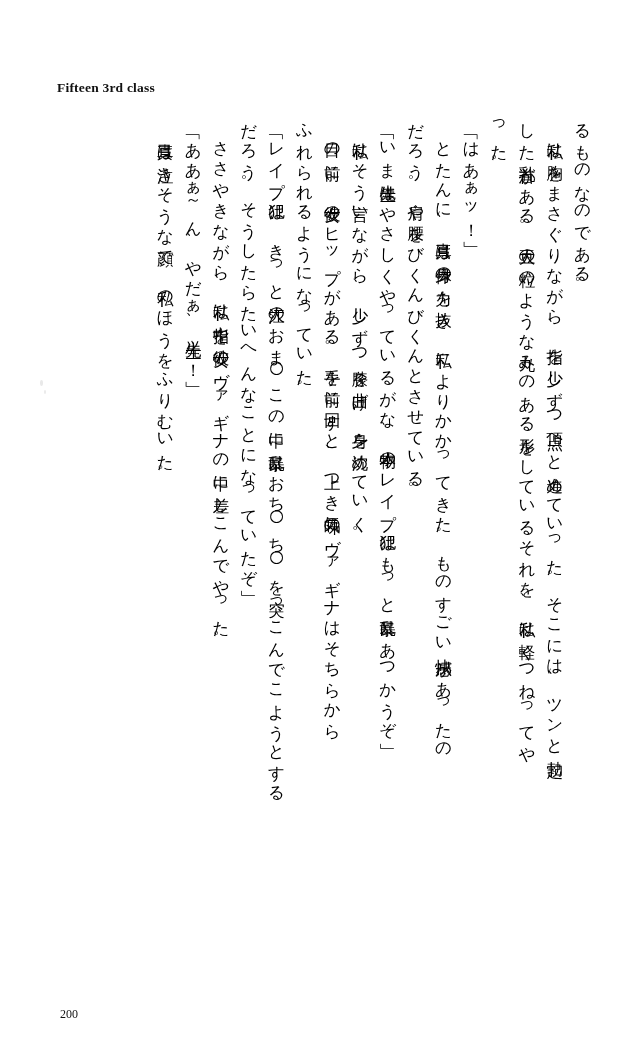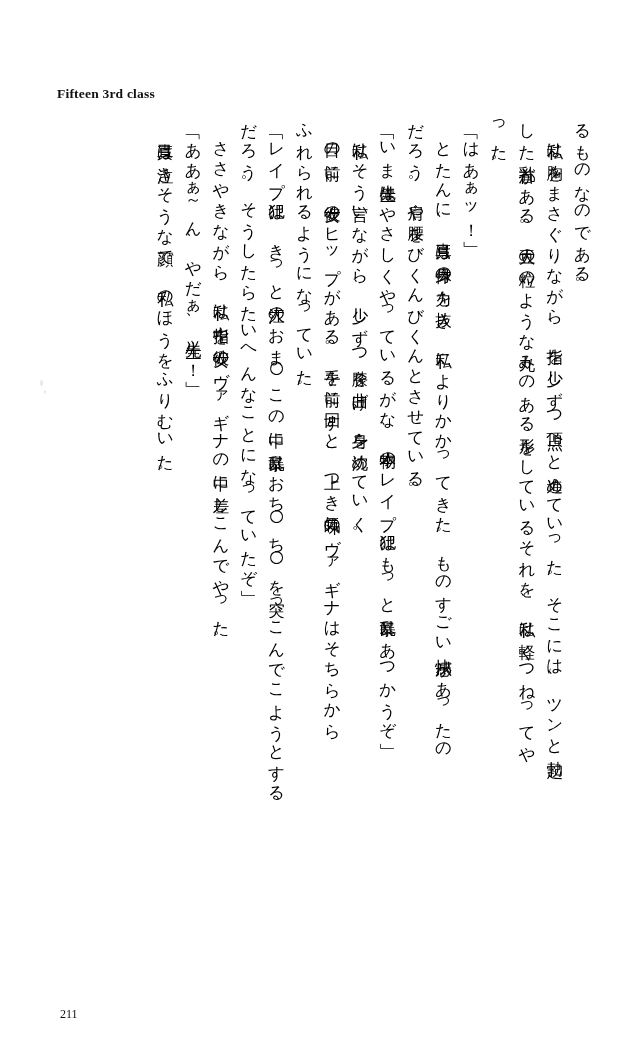--- a/index.html
+++ b/index.html
@@ -14,21 +14,21 @@
     background: #ffffff;
     overflow: hidden;
     font-family: "Liberation Serif", serif;
     color: #000000;
   }
 
   
   .running-head {
     position: absolute;
     left: 57px;
-    top: 86px;
+    top: 80px;
     font-family: "Liberation Serif", serif;
     font-size: 13.5px;
     font-weight: 700;
     letter-spacing: 0.2px;
     color: #111111;
     white-space: nowrap;
   }
 
   
   .body-block {
@@ -99,17 +99,17 @@
       <div class="col">　私はそう言いながら、少しずつ膝を曲げ、身を沈めていく。</div>
       <div class="col">　目の前に、彼女のヒップがある。手を前に回すと、上つき気味のヴァギナはそちらから</div>
       <div class="col">ふれられるようになっていた。</div>
       <div class="col indent">「レイプ犯は、きっと大江のおま○この中に乱暴におち○ち○を突っこんでこようとする</div>
       <div class="col">だろう。そうしたらたいへんなことになっていたぞ」</div>
       <div class="col">　ささやきながら、私は中指を彼女のヴァギナの中に差しこんでやった。</div>
       <div class="col indent">「ああぁ～ん、やだぁ、先生ッ！」</div>
       <div class="col">　真弓は泣きそうな顔で、私のほうをふりむいた。</div>
     </div>
 
-  <div class="folio">211</div>
+  <div class="folio">200</div>
 
   <div class="speck" style="left:40px; top:380px; width:3px; height:6px;"></div>
   <div class="speck" style="left:44px; top:390px; width:2px; height:4px;"></div>
 </div>
 
 </body></html>

